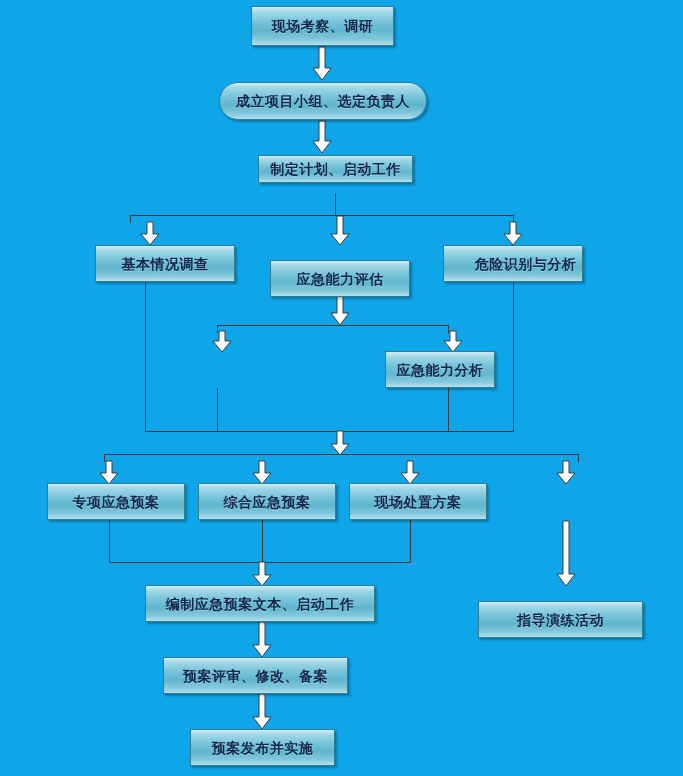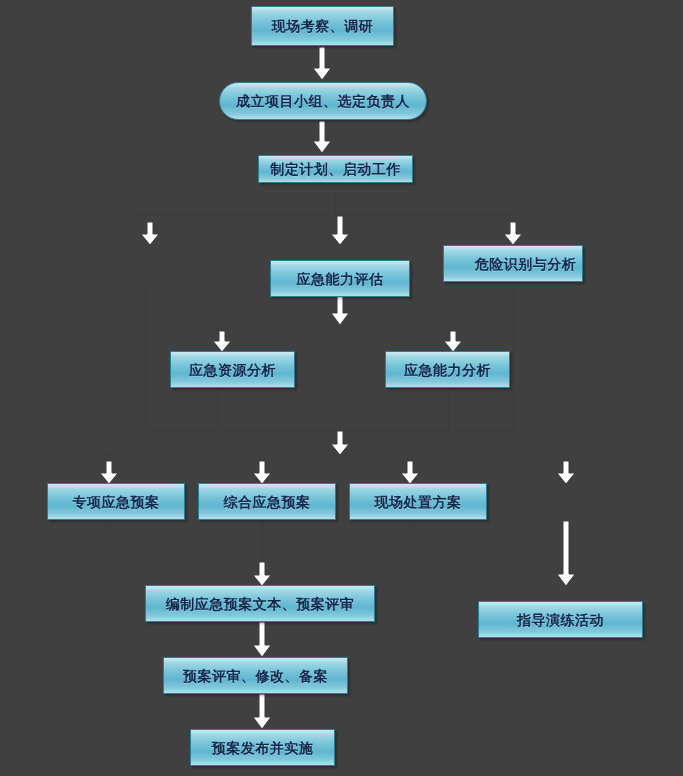--- a/index.html
+++ b/index.html
@@ -1,20 +1,20 @@
 <!DOCTYPE html>
 <html><head>
 <meta charset="utf-8">
 <style>
   html,body{margin:0;padding:0;background:#ffffff;}
   body{font-family:"Liberation Sans","DejaVu Sans",sans-serif;}
   #chart{
     position:relative;
     width:683px;height:776px;
-    background:#404040;
+    background:#0ea5e9;
     overflow:hidden;
   }
   
   .box{
     position:absolute;
     box-sizing:border-box;
     border:1px solid #2b7f91;
     background:linear-gradient(to bottom,
         #cfeaf2 0%,
         #9fd7e6 14%,
@@ -179,52 +179,52 @@
   </div>
 
   <div class="box" style="left:219px;top:82px;width:208px;height:38px;border-radius:19px;">
     <span class="lbl">成立项目小组、选定负责人</span>
   </div>
 
   <div class="box" style="left:258px;top:155px;width:155px;height:28px;">
     <span class="lbl">制定计划、启动工作</span>
   </div>
 
+  <div class="box" style="left:95px;top:245px;width:140px;height:37px;">
+    <span class="lbl">基本情况调查</span>
+  </div>
 
   <div class="box" style="left:270px;top:260px;width:140px;height:37px;">
     <span class="lbl">应急能力评估</span>
   </div>
 
   <div class="box" style="left:443px;top:245px;width:140px;height:37px;padding-left:25px;">
     <span class="lbl">危险识别与分析</span>
   </div>
 
-  <div class="box" style="left:170px;top:351px;width:125px;height:37px;">
-    <span class="lbl">应急资源分析</span>
-  </div>
-
-  <div class="box" style="left:385px;top:351px;width:125px;height:37px;">
+
+  <div class="box" style="left:385px;top:351px;width:110px;height:37px;">
     <span class="lbl">应急能力分析</span>
   </div>
 
   <div class="box" style="left:47px;top:483px;width:138px;height:37px;">
     <span class="lbl">专项应急预案</span>
   </div>
 
   <div class="box" style="left:198px;top:483px;width:138px;height:37px;align-items:center;">
     <span class="lbl">综合应急预案</span>
   </div>
 
   <div class="box" style="left:349px;top:483px;width:138px;height:37px;">
     <span class="lbl">现场处置方案</span>
   </div>
 
 
   <div class="box" style="left:145px;top:585px;width:230px;height:37px;">
-    <span class="lbl">编制应急预案文本、预案评审</span>
+    <span class="lbl">编制应急预案文本、启动工作</span>
   </div>
 
   <div class="box" style="left:478px;top:585px;width:165px;height:37px;margin-top:16px;">
     <span class="lbl">指导演练活动</span>
   </div>
 
   <div class="box" style="left:163px;top:657px;width:185px;height:37px;">
     <span class="lbl">预案评审、修改、备案</span>
   </div>
 

